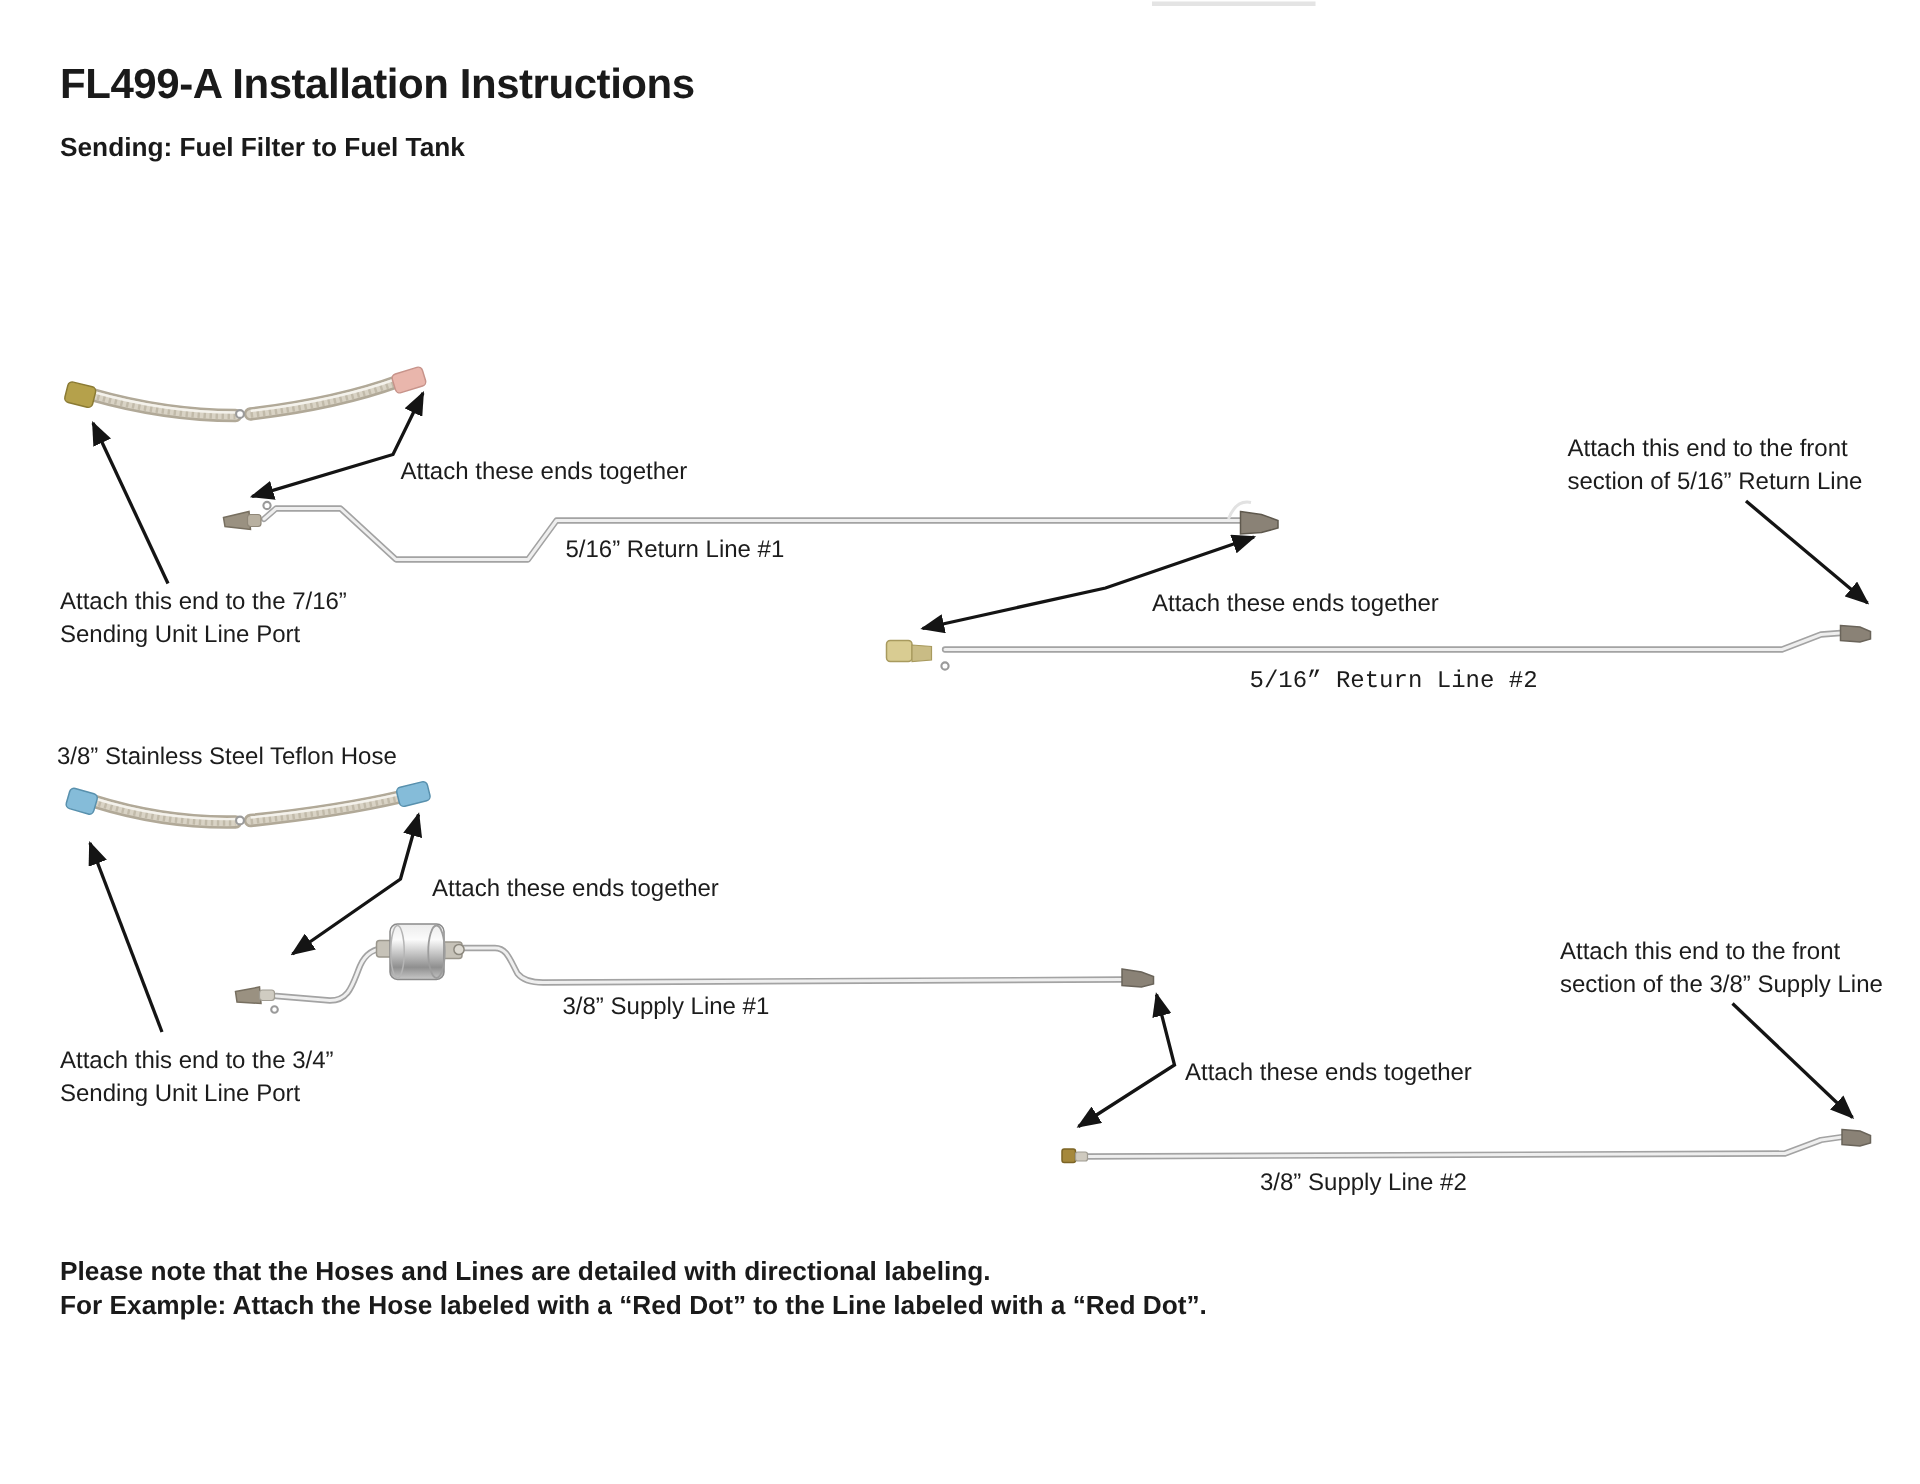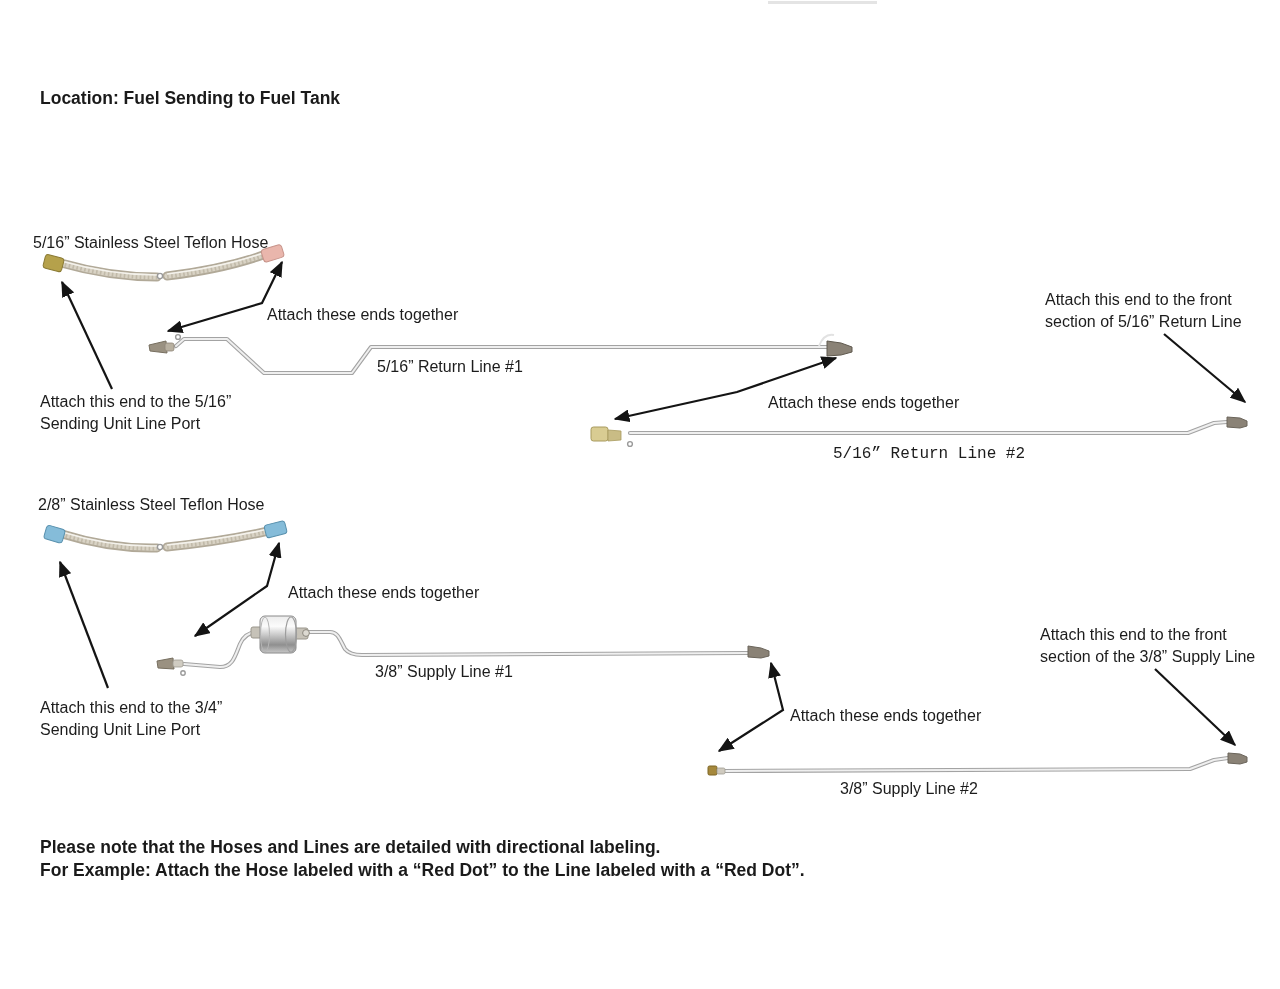--- a/index.html
+++ b/index.html
@@ -25,21 +25,22 @@
   .collar{fill:#ffffff;stroke:#9a9a9a;stroke-width:1.4;}
   .arrows line,.arrows polyline{stroke:#141414;stroke-width:2.2;fill:none;}
 </style>
 </head>
 <body>
 
 <div class="canvas">
 
   <div class="artifact"></div>
 
-  <div class="abs txt h2" style="left:40px;top:88px;">Location: Fuel Sending to Fuel Tank</div>
+  <div class="abs txt title" style="left:40px;top:40px;">FL499-A Installation Instructions</div>
+  <div class="abs txt h2" style="left:40px;top:88px;">Sending: Fuel Filter to Fuel Tank</div>
 
   <svg class="art" width="1280" height="989" viewBox="0 0 1280 989">
     <defs>
       <marker id="ah" viewBox="0 0 16 13" refX="14.5" refY="6.5" markerWidth="16" markerHeight="13" markerUnits="userSpaceOnUse" orient="auto-start-reverse">
         <path d="M0,0 L16,6.5 L0,13 Z" fill="#141414"></path>
       </marker>
       <linearGradient id="gradMetal" x1="0" y1="0" x2="0" y2="1">
         <stop offset="0" stop-color="#ececec"></stop>
         <stop offset="0.28" stop-color="#fbfbfb"></stop>
         <stop offset="0.78" stop-color="#8f8f8f"></stop>
@@ -124,38 +125,37 @@
       <polyline points="282,262 262,303 168,331" marker-start="url(#ah)" marker-end="url(#ah)"></polyline>
       <polyline points="836,358 737,392 615,419" marker-start="url(#ah)" marker-end="url(#ah)"></polyline>
       <line x1="1164" y1="334" x2="1245" y2="402" marker-end="url(#ah)"></line>
       <line x1="108" y1="688" x2="60" y2="562" marker-end="url(#ah)"></line>
       <polyline points="279,543 267,586 195,636" marker-start="url(#ah)" marker-end="url(#ah)"></polyline>
       <polyline points="771,663 783,710 719,751" marker-start="url(#ah)" marker-end="url(#ah)"></polyline>
       <line x1="1155" y1="669" x2="1235" y2="745" marker-end="url(#ah)"></line>
     </g>
   </svg>
 
-  <div class="abs txt dlabel" style="left:33px;top:232px;">5/16” Stainless Steel Teflon Hose</div>
   <div class="abs txt dlabel" style="left:267px;top:304px;">Attach these ends together</div>
   <div class="abs txt dlabel" style="left:377px;top:356px;">5/16” Return Line #1</div>
 
   <div class="abs txt dlabel" style="left:40px;top:391px;">
-    <div>Attach this end to the 5/16”</div>
+    <div>Attach this end to the 7/16”</div>
     <div>Sending Unit Line Port</div>
   </div>
 
   <div class="abs txt dlabel" style="left:1045px;top:289px;">
     <div>Attach this end to the front</div>
     <div>section of 5/16” Return Line</div>
   </div>
 
   <div class="abs txt dlabel" style="left:768px;top:392px;">Attach these ends together</div>
   <div class="abs txt dlabel" style="left:833px;top:443px;font-family:Liberation Mono, monospace;">5/16” Return Line #2</div>
 
-  <div class="abs txt dlabel" style="left:38px;top:494px;">2/8” Stainless Steel Teflon Hose</div>
+  <div class="abs txt dlabel" style="left:38px;top:494px;">3/8” Stainless Steel Teflon Hose</div>
   <div class="abs txt dlabel" style="left:288px;top:582px;">Attach these ends together</div>
   <div class="abs txt dlabel" style="left:375px;top:661px;">3/8” Supply Line #1</div>
 
   <div class="abs txt dlabel" style="left:40px;top:697px;">
     <div>Attach this end to the 3/4”</div>
     <div>Sending Unit Line Port</div>
   </div>
 
   <div class="abs txt dlabel" style="left:1040px;top:624px;">
     <div>Attach this end to the front</div>

